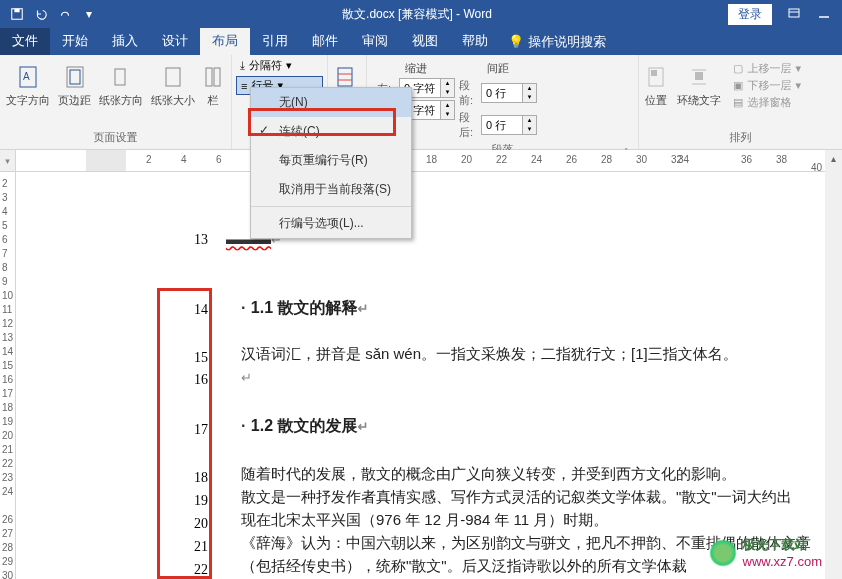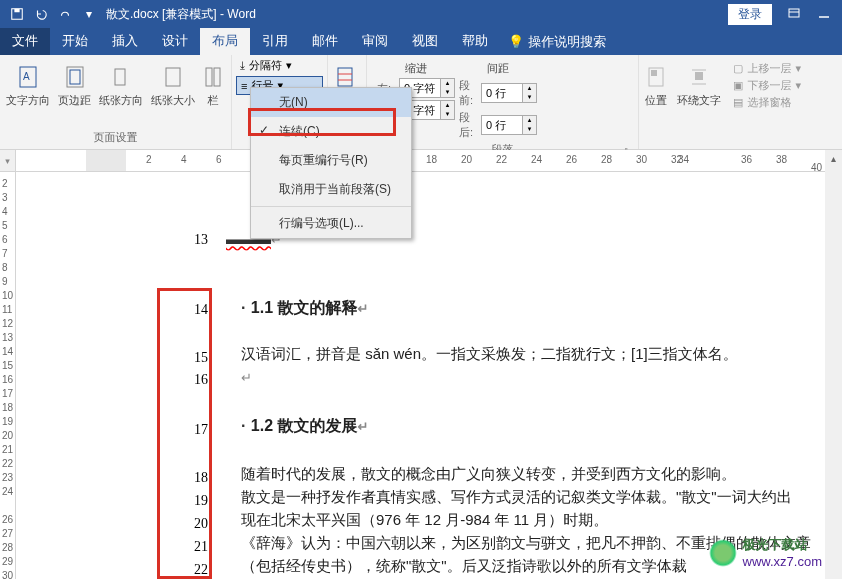--- a/index.html
+++ b/index.html
@@ -2,21 +2,21 @@
 <html><head>
 <meta charset="utf-8">
 <style>
 * { margin: 0; padding: 0; box-sizing: border-box; font-family: "Microsoft YaHei", SimSun, sans-serif; }
 body { background: #fff; width: 842px; height: 579px; overflow: hidden; position: relative; }
 
 .titlebar { background: #2b579a; height: 28px; display: flex; align-items: center; color: #fff; font-size: 12px; }
 .qat { display: flex; gap: 2px; padding: 0 6px; align-items: center; }
 .qat-btn { width: 22px; height: 22px; display: flex; align-items: center; justify-content: center; color: #fff; }
 .qat-btn svg { width: 14px; height: 14px; }
-.title-text { flex: 1; text-align: left; }
+.title-text { flex: 1; text-align: center; }
 .login-btn { background: #fff; color: #2b579a; padding: 2px 10px; font-size: 12px; margin-right: 8px; }
 .win-btns { display: flex; gap: 2px; margin-right: 4px; }
 .win-btn { width: 28px; height: 22px; display: flex; align-items: center; justify-content: center; }
 
 .tabs { background: #2b579a; height: 27px; display: flex; color: #fff; font-size: 13px; }
 .tab { padding: 4px 12px; cursor: pointer; }
 .tab.file { background: #1e3f70; }
 .tab.active { background: #f3f3f3; color: #2b579a; }
 .tell-me { display: flex; align-items: center; padding: 0 8px; gap: 4px; }
 
@@ -63,21 +63,21 @@
 .document-area { position: absolute; top: 172px; left: 16px; right: 0; bottom: 0; background: #fff; overflow: hidden; }
 .content-line { position: absolute; font-size: 15px; color: #222; }
 .heading { font-weight: bold; font-size: 16px; }
 .bullet { color: #333; }
 .squiggle { text-decoration: wavy underline red; color: #333; }
 .para-mark { color: #888; font-size: 13px; }
 
 .watermark { position: absolute; right: 20px; bottom: 10px; display: flex; align-items: center; gap: 6px; font-size: 13px; }
 .watermark .wm-logo { width: 28px; height: 28px; background: radial-gradient(circle, #7bc96f 40%, #2ecc71 60%, transparent 70%); border-radius: 50%; }
 .watermark .wm-text { color: #3a7a3e; font-weight: bold; }
-.watermark .wm-url { color: #4c1d95; }
+.watermark .wm-url { color: #be185d; }
 
 .scrollbar-v { position: absolute; right: 0; top: 150px; width: 17px; bottom: 0; background: #f0f0f0; }
 .scroll-arrow { width: 17px; height: 17px; background: #f0f0f0; text-align: center; font-size: 10px; color: #666; line-height: 17px; }
 
 .select-btn{position:absolute;top:150px;left:0;width:16px;height:22px;background:#f0f0f0;border-right:1px solid #d4d4d4;border-bottom:1px solid #d4d4d4;font-size:9px;text-align:center;line-height:22px;color:#888;}
 .icon-svg{width:16px;height:16px}
 </style>
 </head>
 <body>
 
@@ -302,20 +302,21 @@
             <span>▣</span>
             <span>下移一层</span>
             <span>▾</span>
           </div>
         <div class="list-btn">
             <span>▤</span>
             <span>选择窗格</span>
           </div>
       </div>
     </div>
+    <div class="group-label">排列</div>
   </div>
 
   <div class="dropdown-menu">
     <div class="menu-item highlighted"><span>无(N)</span></div>
     <div class="menu-item"><span class="check">✓</span><span>连续(C)</span></div>
     <div class="menu-item">每页重编行号(R)</div>
     <div class="menu-item">取消用于当前段落(S)</div>
     <div class="menu-sep"></div>
     <div class="menu-item">行编号选项(L)...</div>
   </div>

